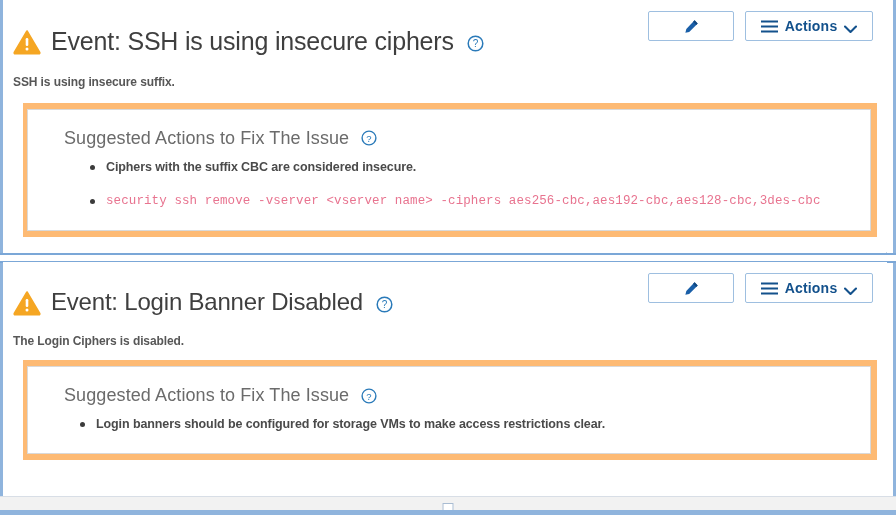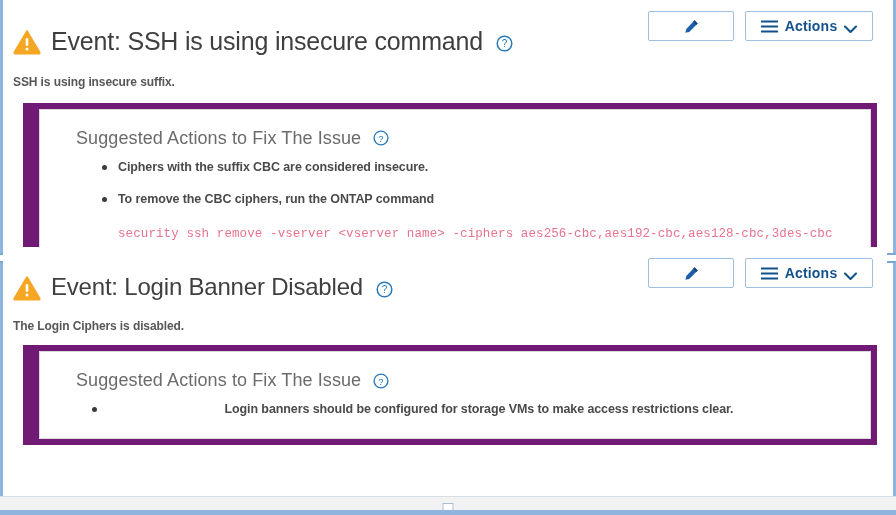--- a/index.html
+++ b/index.html
@@ -45,21 +45,21 @@
 
   .panel {
     position: absolute;
     left: 3px;
     right: 9px;
     box-sizing: border-box;
     background: #ffffff;
     padding: 0;
   }
   .panel-ssh  { top: 0px;   height: 252px; }
-  .panel-login{ top: 247px; height: 231px; }
+  .panel-login{ top: 262px; height: 231px; }
 
   .panel-divider {
     position: absolute;
     left: 0; right: 0;
     height: 6px;
     top: 253px;
     background: #ffffff;
     border-top: 2px solid #7ba7d7;
     border-bottom: 2px solid #7ba7d7;
   }
@@ -168,22 +168,22 @@
     padding: 2px 10px 0 10px;
     font-size: 12px;
     font-weight: bold;
     color: #575757;
     letter-spacing: -0.1px;
   }
 
   
   .sa-outer {
     margin: 14px 10px 0 20px;
-    background: #701a75;
-    padding: 6px 6px 6px 16px;
+    background: #fdba74;
+    padding: 6px 6px 6px 4px;
   }
   .panel-login .sa-outer { margin-top: 12px; }
 
   .sa-card {
     box-sizing: border-box;
     background: #ffffff;
     border: 1px solid #d9d9d9;
     padding: 18px 20px 20px 20px;
   }
   .sa-title {
@@ -226,21 +226,21 @@
   .sa-code {
     display: block;
     margin-top: 18px;
     font-family: "Liberation Mono", "DejaVu Sans Mono", monospace;
     font-size: 12.5px;
     font-weight: normal;
     color: #e8738f;
     letter-spacing: 0.1px;
     white-space: nowrap;
   }
-  .panel-login .sa-list { padding-left: 48px; text-align: center; }
+  .panel-login .sa-list { padding-left: 48px; }
   .panel-login .sa-code { font-size: 12px; }
 </style>
 </head>
 <body>
 
 <div class="app-frame">
 
   <div class="rail-left"></div>
   <div class="rail-right"></div>
   <div class="rail-right-inner"></div>
@@ -249,21 +249,21 @@
 
     <div class="panel-head">
       <div class="title-wrap">
         <span class="warn-icon">
           <svg viewBox="0 0 28 26" width="28" height="26" aria-hidden="true">
             <path d="M14 2.2 L26.4 23.2 Q27.1 24.6 25.6 24.6 L2.4 24.6 Q0.9 24.6 1.6 23.2 Z" fill="#f5a623" stroke="#f5a623" stroke-width="2" stroke-linejoin="round"></path>
             <rect x="12.7" y="9" width="2.6" height="8" rx="1.2" fill="#ffffff"></rect>
             <circle cx="14" cy="20" r="1.5" fill="#ffffff"></circle>
           </svg>
         </span>
-        <h1 class="panel-title">Event: SSH is using insecure command</h1>
+        <h1 class="panel-title">Event: SSH is using insecure ciphers</h1>
         <span class="help-icon">
           <svg viewBox="0 0 17 17" width="17" height="17" aria-hidden="true">
             <circle cx="8.5" cy="8.5" r="7.3" fill="none" stroke="#2a7ab9" stroke-width="1.5"></circle>
             <text x="8.5" y="12.3" text-anchor="middle" font-size="10" font-family="Liberation Sans, sans-serif" fill="#2a7ab9">?</text>
           </svg>
         </span>
       </div>
 
       <div class="head-buttons">
         <button class="btn btn-edit">
@@ -303,21 +303,20 @@
               <circle cx="8" cy="8" r="6.9" fill="none" stroke="#2a7ab9" stroke-width="1.4"></circle>
               <text x="8" y="11.6" text-anchor="middle" font-size="9.5" font-family="Liberation Sans, sans-serif" fill="#2a7ab9">?</text>
             </svg>
           </span>
         </div>
         <ul class="sa-list">
           <li class="sa-item">
             <span>Ciphers with the suffix CBC are considered insecure.</span>
           </li>
           <li class="sa-item">
-            <span>To remove the CBC ciphers, run the ONTAP command</span>
             <code class="sa-code">security ssh remove -vserver &lt;vserver name&gt; -ciphers aes256-cbc,aes192-cbc,aes128-cbc,3des-cbc</code>
           </li>
         </ul>
       </div>
     </div>
   </section>
 
   <div class="panel-divider"></div>
 
   <section class="panel panel-login">

